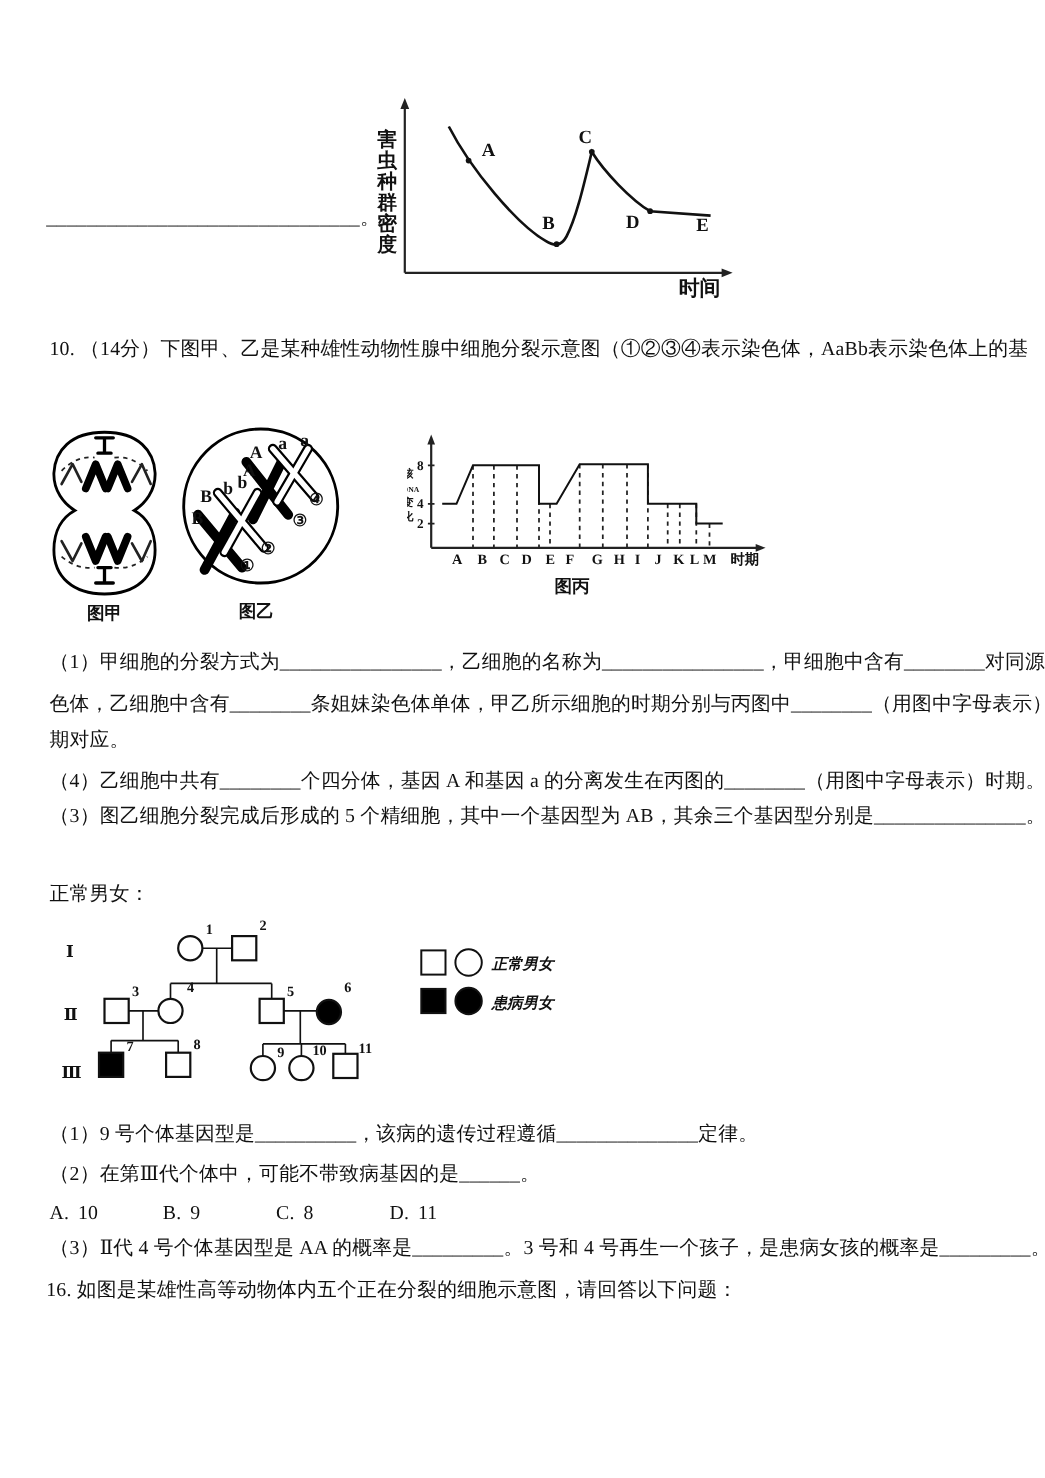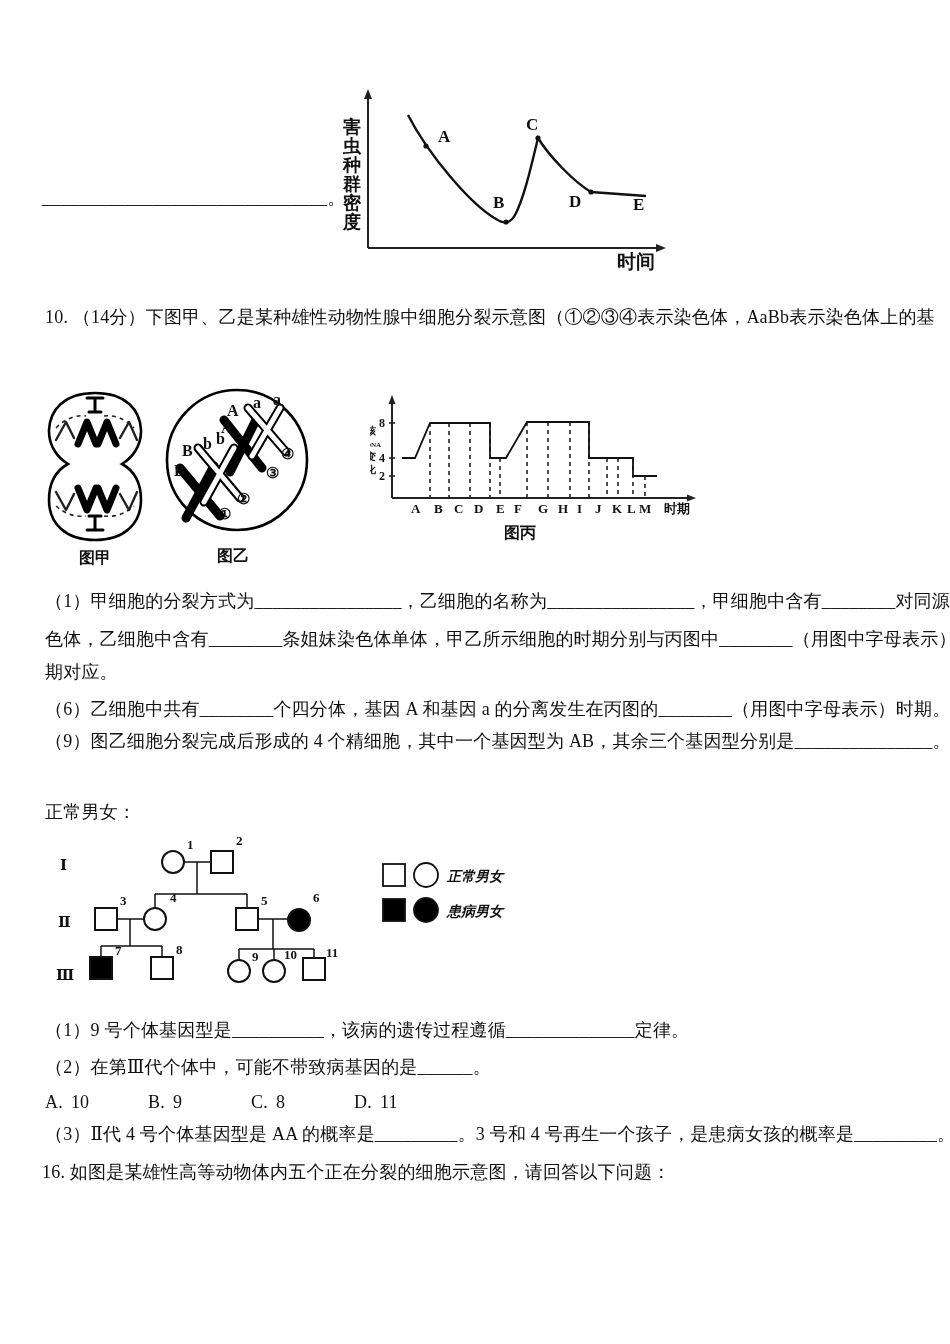--- a/index.html
+++ b/index.html
@@ -161,22 +161,22 @@
         <line x1="263" y1="68" x2="263" y2="108" class="dashes" stroke-dasharray="3 3"></line>
         <line x1="275" y1="86" x2="275" y2="108" class="dashes" stroke-dasharray="3 3"></line>
         <polyline points="32,68 45,68 60,33 120,33 120,68 136,68 157,32 219,32 219,68 263,68 263,86 287,86" fill="none" stroke="#111" stroke-width="1.8"></polyline>
       </g>
     <text class="cap" x="150" y="148">图丙</text>
   </svg>
 
   <div class="tline" style="left:45px;top:591px">（1）甲细胞的分裂方式为________________，乙细胞的名称为________________，甲细胞中含有________对同源染</div>
   <div class="tline" style="left:45px;top:629px">色体，乙细胞中含有________条姐妹染色体单体，甲乙所示细胞的时期分别与丙图中________（用图中字母表示）时</div>
   <div class="tline" style="left:45px;top:662px">期对应。</div>
-  <div class="tline" style="left:45px;top:699px">（6）乙细胞中共有________个四分体，基因 A 和基因 a 的分离发生在丙图的________（用图中字母表示）时期。</div>
-  <div class="tline" style="left:45px;top:731px">（9）图乙细胞分裂完成后形成的 4 个精细胞，其中一个基因型为 AB，其余三个基因型分别是_______________。</div>
+  <div class="tline" style="left:45px;top:699px">（4）乙细胞中共有________个四分体，基因 A 和基因 a 的分离发生在丙图的________（用图中字母表示）时期。</div>
+  <div class="tline" style="left:45px;top:731px">（3）图乙细胞分裂完成后形成的 5 个精细胞，其中一个基因型为 AB，其余三个基因型分别是_______________。</div>
 
   <div class="tline" style="left:45px;top:802px">正常男女：</div>
 
   <svg id="fig-pedigree" class="fig" style="left:42px;top:832px" width="480" height="168" viewBox="0 0 480 168">
     <g id="ped-g">
         <line x1="142" y1="30" x2="169" y2="30" stroke="#111" stroke-width="1.5"></line>
         <line x1="155" y1="30" x2="155" y2="62" stroke="#111" stroke-width="1.5"></line>
         <line x1="113" y1="62" x2="205" y2="62" stroke="#111" stroke-width="1.5"></line>
         <line x1="113" y1="62" x2="113" y2="76" stroke="#111" stroke-width="1.5"></line>
         <line x1="205" y1="62" x2="205" y2="76" stroke="#111" stroke-width="1.5"></line>

